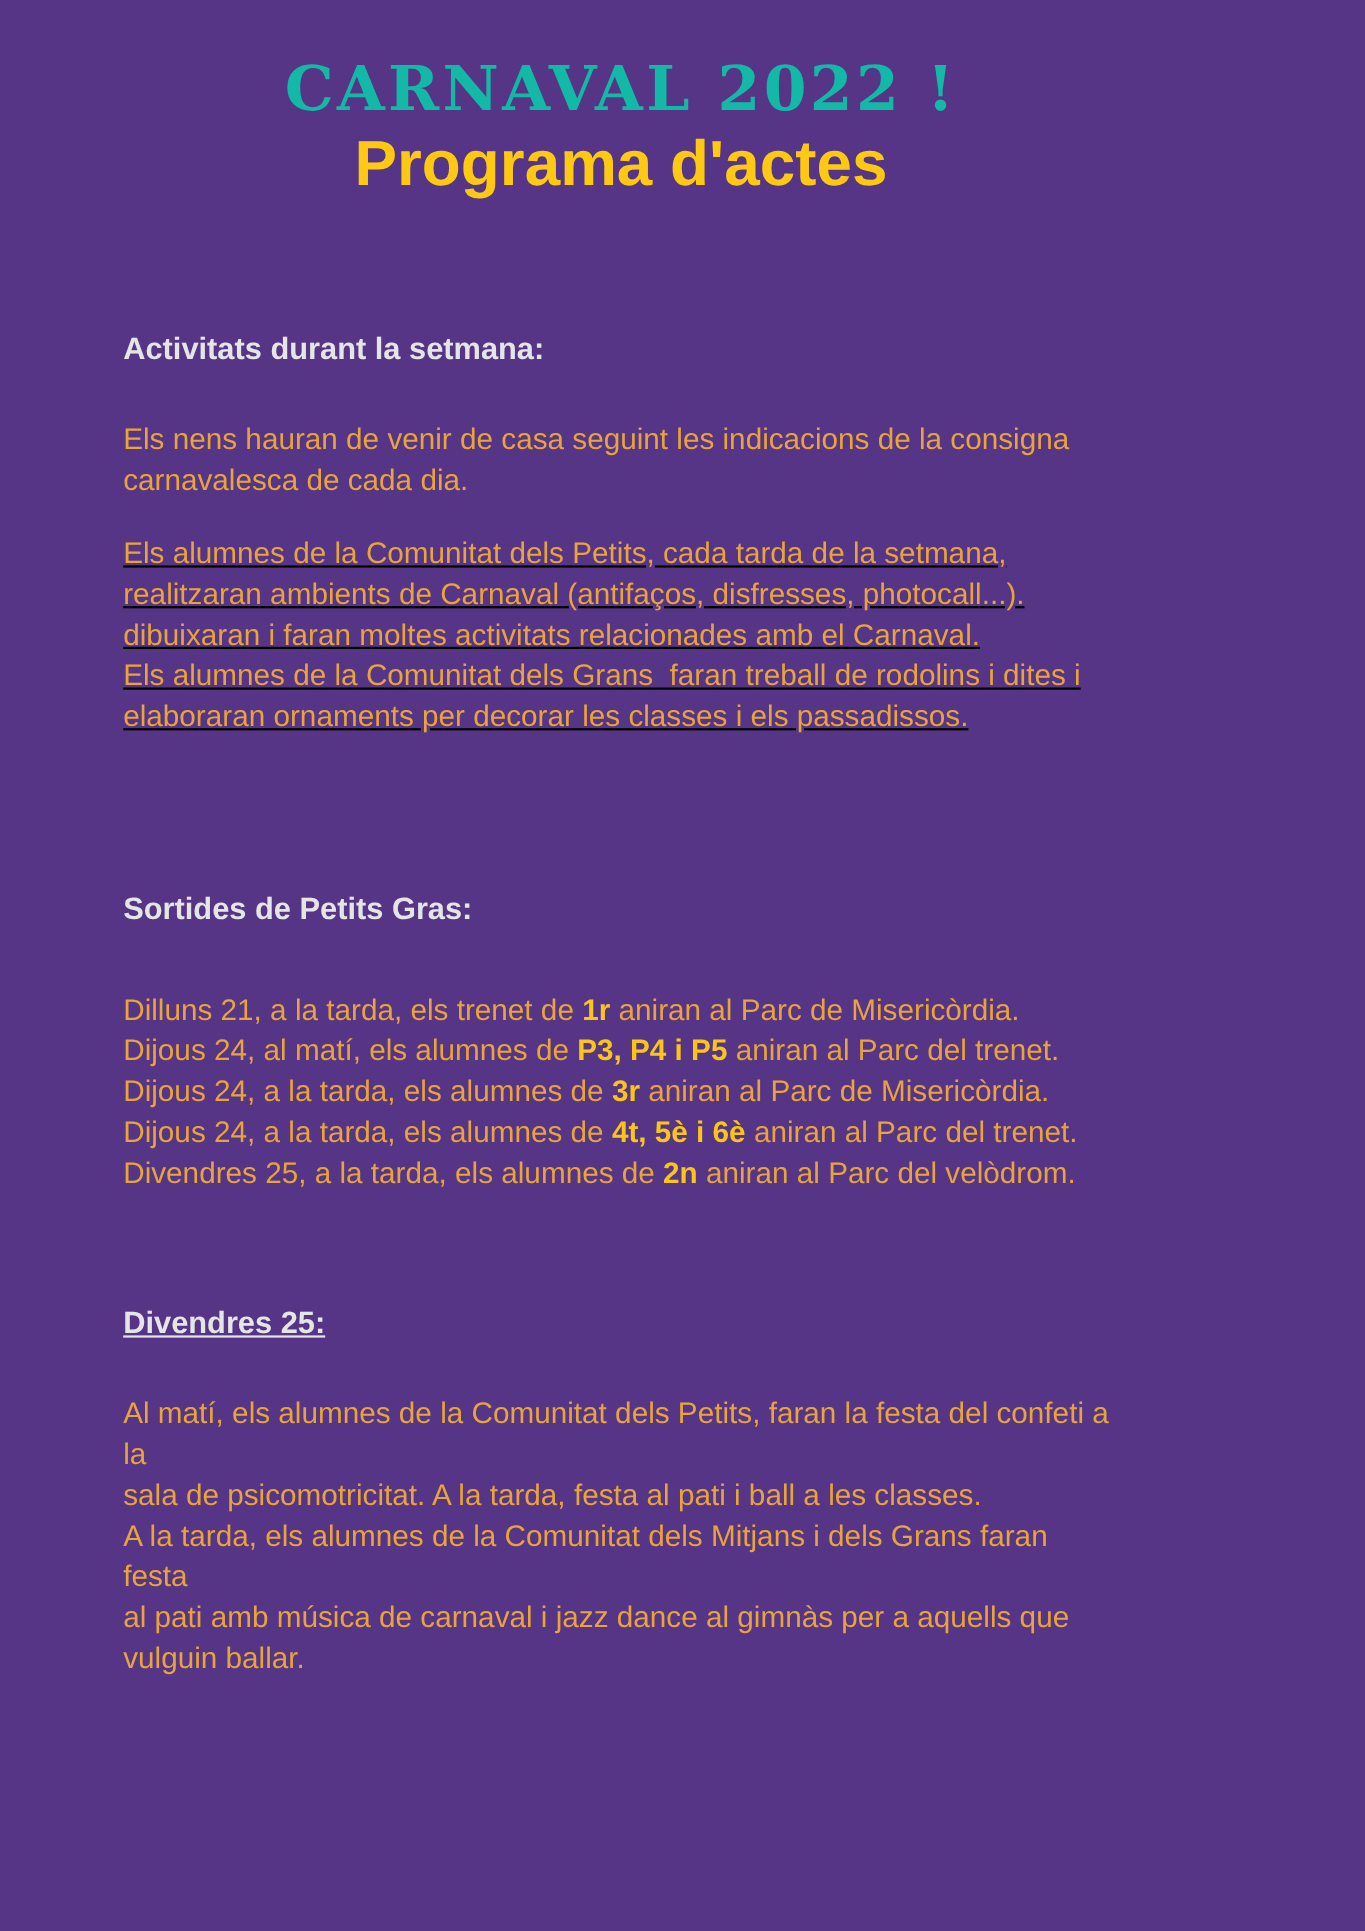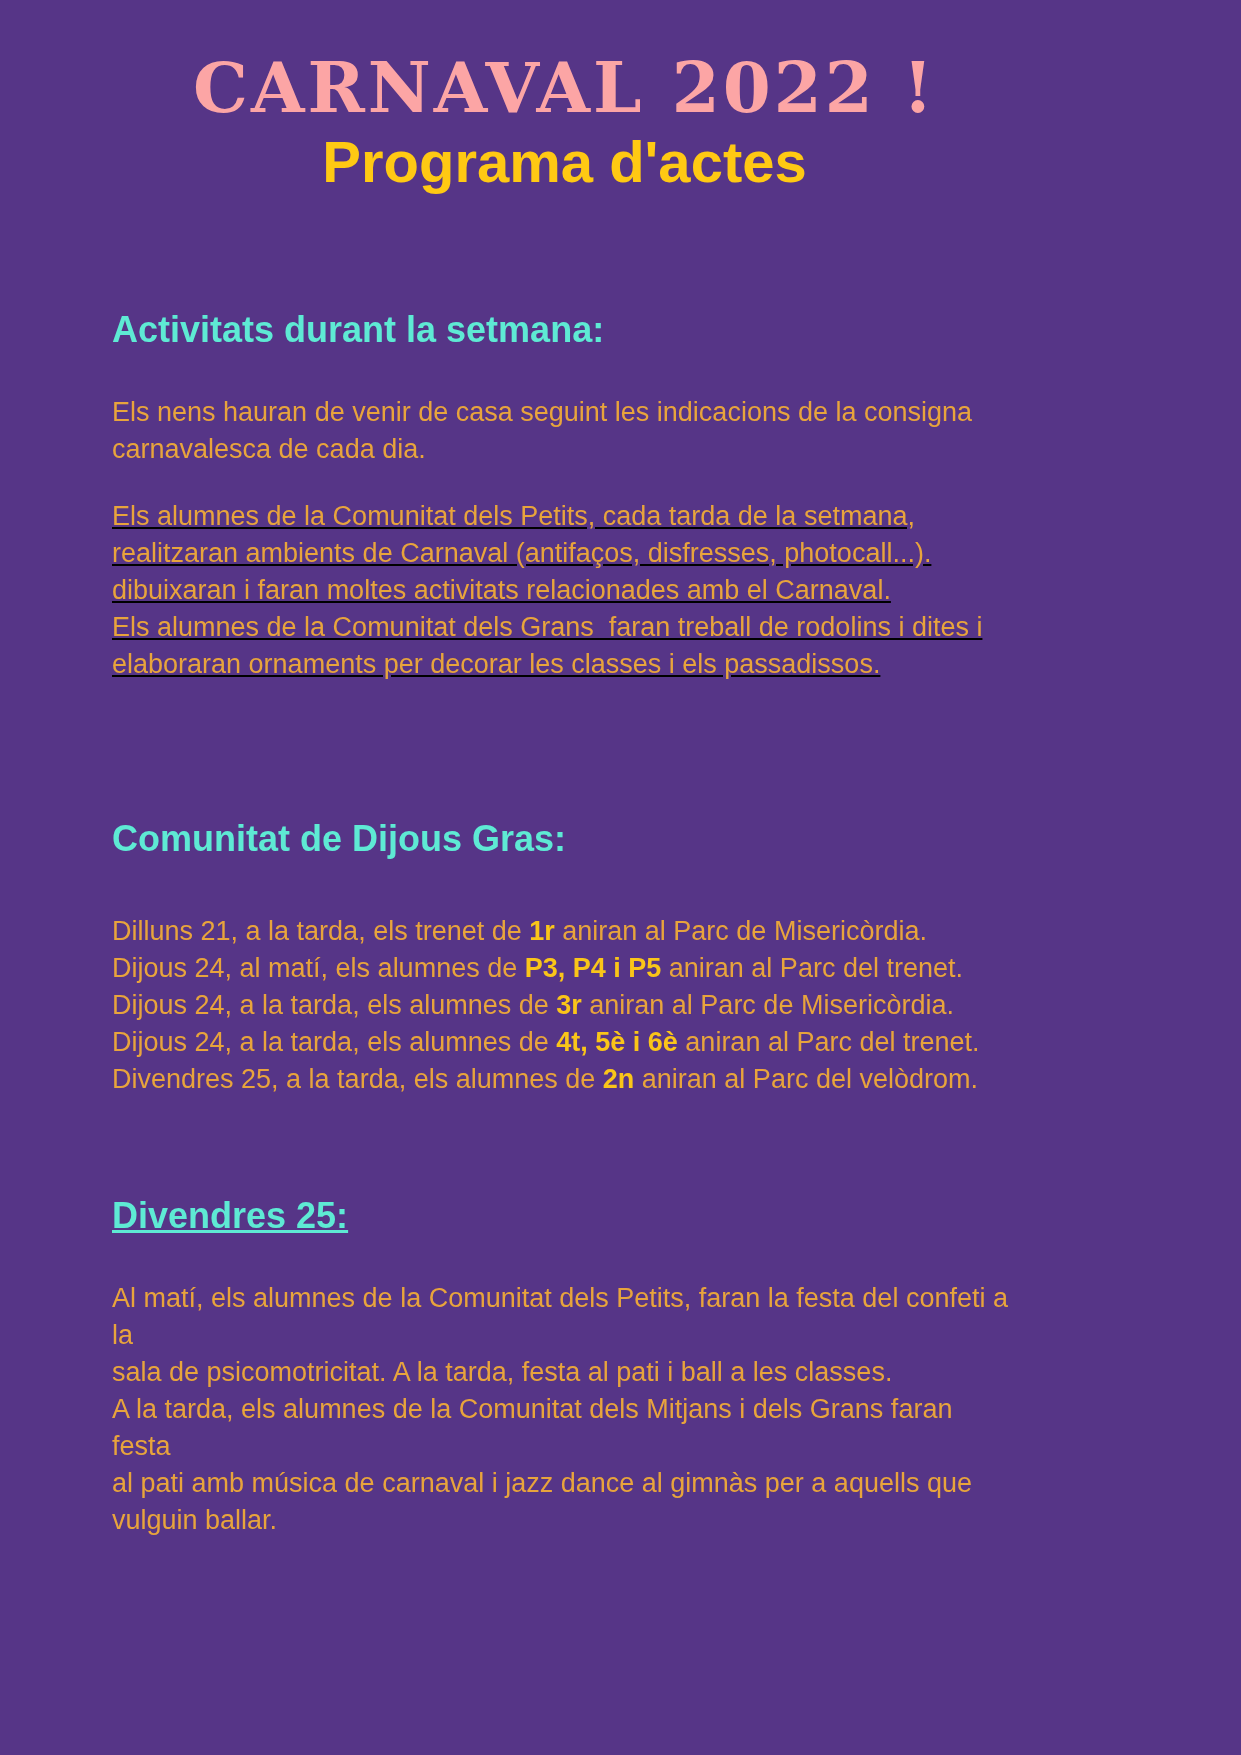--- a/index.html
+++ b/index.html
@@ -19,39 +19,39 @@
     margin-left: 112px;
     width: 905px;
   }
   .header {
     padding-top: 52px;
     text-align: center;
   }
   .title {
     font-family: "DejaVu Serif", serif;
     font-weight: 700;
-    font-size: 69px;
+    font-size: 56px;
     line-height: 1.05;
-    color: #fca5a5;
+    color: #14b8a6;
     letter-spacing: 3px;
     white-space: pre-wrap;
   }
   .subtitle {
     font-family: "Liberation Sans", sans-serif;
     font-weight: 700;
     font-size: 58px;
     line-height: 1.1;
     color: #FFC913;
     margin-top: 6px;
     white-space: pre-wrap;
   }
   .section-heading {
-    font-size: 36px;
+    font-size: 28px;
     font-weight: 700;
-    color: #5eead4;
+    color: #e5e5e5;
     line-height: 36px;
     white-space: pre-wrap;
   }
   .h-activitats { margin-top: 118px; }
   .h-sortides  { margin-top: 138px; }
   .h-divendres { margin-top: 100px; text-decoration: underline; }
   .para { margin-top: 46px; }
   .para + .para { margin-top: 30px; text-decoration: underline; }
   .list-block { margin-top: 56px; }
   .body-line {
@@ -85,21 +85,21 @@
     </div>
 
     <div class="para">
       <div class="body-line">Els alumnes de la Comunitat dels Petits, cada tarda de la setmana,</div>
       <div class="body-line">realitzaran ambients de Carnaval (antifaços, disfresses, photocall...).</div>
       <div class="body-line">dibuixaran i faran moltes activitats relacionades amb el Carnaval.</div>
       <div class="body-line">Els alumnes de la Comunitat dels Grans  faran treball de rodolins i dites i</div>
       <div class="body-line">elaboraran ornaments per decorar les classes i els passadissos.</div>
     </div>
 
-    <div class="section-heading h-sortides">Comunitat de Dijous Gras:</div>
+    <div class="section-heading h-sortides">Sortides de Petits Gras:</div>
 
     <div class="list-block">
       <div class="body-line"><span>Dilluns 21, a la tarda, els trenet de </span><span class="hl">1r</span><span> aniran al Parc de Misericòrdia.</span></div>
       <div class="body-line"><span>Dijous 24, al matí, els alumnes de </span><span class="hl">P3, P4 i P5</span><span> aniran al Parc del trenet.</span></div>
       <div class="body-line"><span>Dijous 24, a la tarda, els alumnes de </span><span class="hl">3r</span><span> aniran al Parc de Misericòrdia.</span></div>
       <div class="body-line"><span>Dijous 24, a la tarda, els alumnes de </span><span class="hl">4t, 5è i 6è</span><span> aniran al Parc del trenet.</span></div>
       <div class="body-line"><span>Divendres 25, a la tarda, els alumnes de </span><span class="hl">2n</span><span> aniran al Parc del velòdrom.</span></div>
     </div>
 
     <div class="section-heading h-divendres">Divendres 25:</div>

